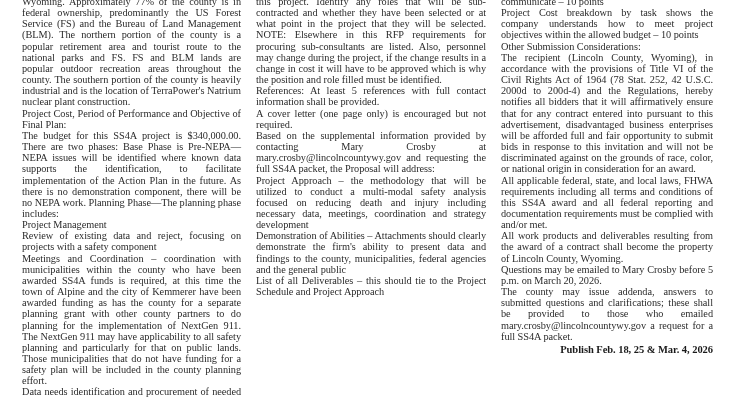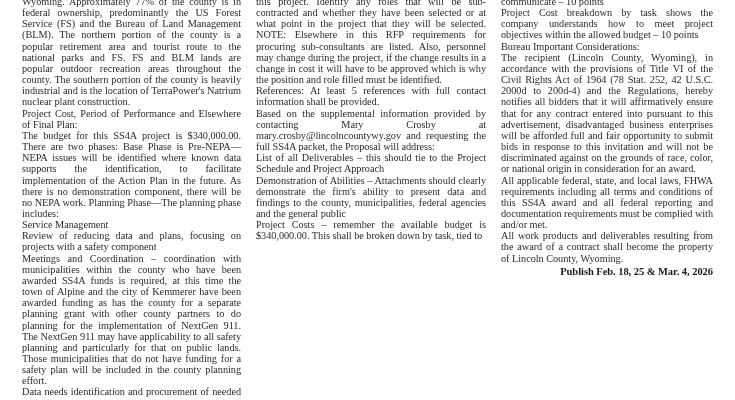--- a/index.html
+++ b/index.html
@@ -27,38 +27,41 @@
       font-weight: bold; text-align: right; color: #1a1a1a;
       font-size: 10.5px; margin-top: 2px !important;
     }
   </style>
 </head>
 <body>
 
 <div class="page">
   <div class="col col1">
     <p>Wyoming. Approximately 77% of the county is in federal ownership, predominantly the US Forest Service (FS) and the Bureau of Land Management (BLM). The northern portion of the county is a popular retirement area and tourist route to the national parks and FS. FS and BLM lands are popular outdoor recreation areas throughout the county. The southern portion of the county is heavily industrial and is the location of TerraPower's Natrium nuclear plant construction.</p>
-    <p>Project Cost, Period of Performance and Elsewhere of Final Plan:</p>
+    <p>Project Cost, Period of Performance and Objective of Final Plan:</p>
     <p>The budget for this SS4A project is $340,000.00. There are two phases: Base Phase is Pre-NEPA—NEPA issues will be identified where known data supports the identification, to facilitate implementation of the Action Plan in the future. As there is no demonstration component, there will be no NEPA work. Planning Phase—The planning phase includes:</p>
-    <p>Service Management</p>
-    <p>Review of reducing data and plans, focusing on projects with a safety component</p>
+    <p>Project Management</p>
+    <p>Review of existing data and reject, focusing on projects with a safety component</p>
     <p>Meetings and Coordination – coordination with municipalities within the county who have been awarded SS4A funds is required, at this time the town of Alpine and the city of Kemmerer have been awarded funding as has the county for a separate planning grant with other county partners to do planning for the implementation of NextGen 911. The NextGen 911 may have applicability to all safety planning and particularly for that on public lands. Those municipalities that do not have funding for a safety plan will be included in the county planning effort.</p>
     <p>Data needs identification and procurement of needed data</p>
 
   </div>
   <div class="col col2">
     <p>this project. Identify any roles that will be sub-contracted and whether they have been selected or at what point in the project that they will be selected. NOTE: Elsewhere in this RFP requirements for procuring sub-consultants are listed. Also, personnel may change during the project, if the change results in a change in cost it will have to be approved which is why the position and role filled must be identified.</p>
     <p>References: At least 5 references with full contact information shall be provided.</p>
+    <p>A cover letter (one page only) is encouraged but not required.</p>
     <p>Based on the supplemental information provided by contacting Mary Crosby at mary.crosby@lincolncountywy.gov and requesting the full SS4A packet, the Proposal will address:</p>
+    <p>Project Approach – the methodology that will be utilized to conduct a multi-modal safety analysis focused on reducing death and injury including necessary data, meetings, coordination and strategy development</p>
+    <p>Demonstration of Abilities – Attachments should clearly demonstrate the firm's ability to present data and findings to the county, municipalities, federal agencies and the general public</p>
     <p>List of all Deliverables – this should tie to the Project Schedule and Project Approach</p>
-    <p>Demonstration of Abilities – Attachments should clearly demonstrate the firm's ability to present data and findings to the county, municipalities, federal agencies and the general public</p>
-    <p>Project Costs – remember the available budget is $340,000.00. This shall be broken down by task, tied to</p>
   </div>
   <div class="col col3">
     <p>communicate – 10 points</p>
     <p>Project Cost breakdown by task shows the company understands how to meet project objectives within the allowed budget – 10 points</p>
-    <p>Bureau Important Considerations:</p>
+    <p>Other Submission Considerations:</p>
     <p>The recipient (Lincoln County, Wyoming), in accordance with the provisions of Title VI of the Civil Rights Act of 1964 (78 Stat. 252, 42 U.S.C. 2000d to 200d-4) and the Regulations, hereby notifies all bidders that it will affirmatively ensure that for any contract entered into pursuant to this advertisement, disadvantaged business enterprises will be afforded full and fair opportunity to submit bids in response to this invitation and will not be discriminated against on the grounds of race, color, or national origin in consideration for an award.</p>
     <p>All applicable federal, state, and local laws, FHWA requirements including all terms and conditions of this SS4A award and all federal reporting and documentation requirements must be complied with and/or met.</p>
     <p>All work products and deliverables resulting from the award of a contract shall become the property of Lincoln County, Wyoming.</p>
+    <p>Questions may be emailed to Mary Crosby before 5 p.m. on March 20, 2026.</p>
+    <p>The county may issue addenda, answers to submitted questions and clarifications; these shall be provided to those who emailed mary.crosby@lincolncountywy.gov a request for a full SS4A packet.</p>
     <p class="publish">Publish Feb. 18, 25 &amp; Mar. 4, 2026</p>
   </div>
 </div>
 
 </body></html>

